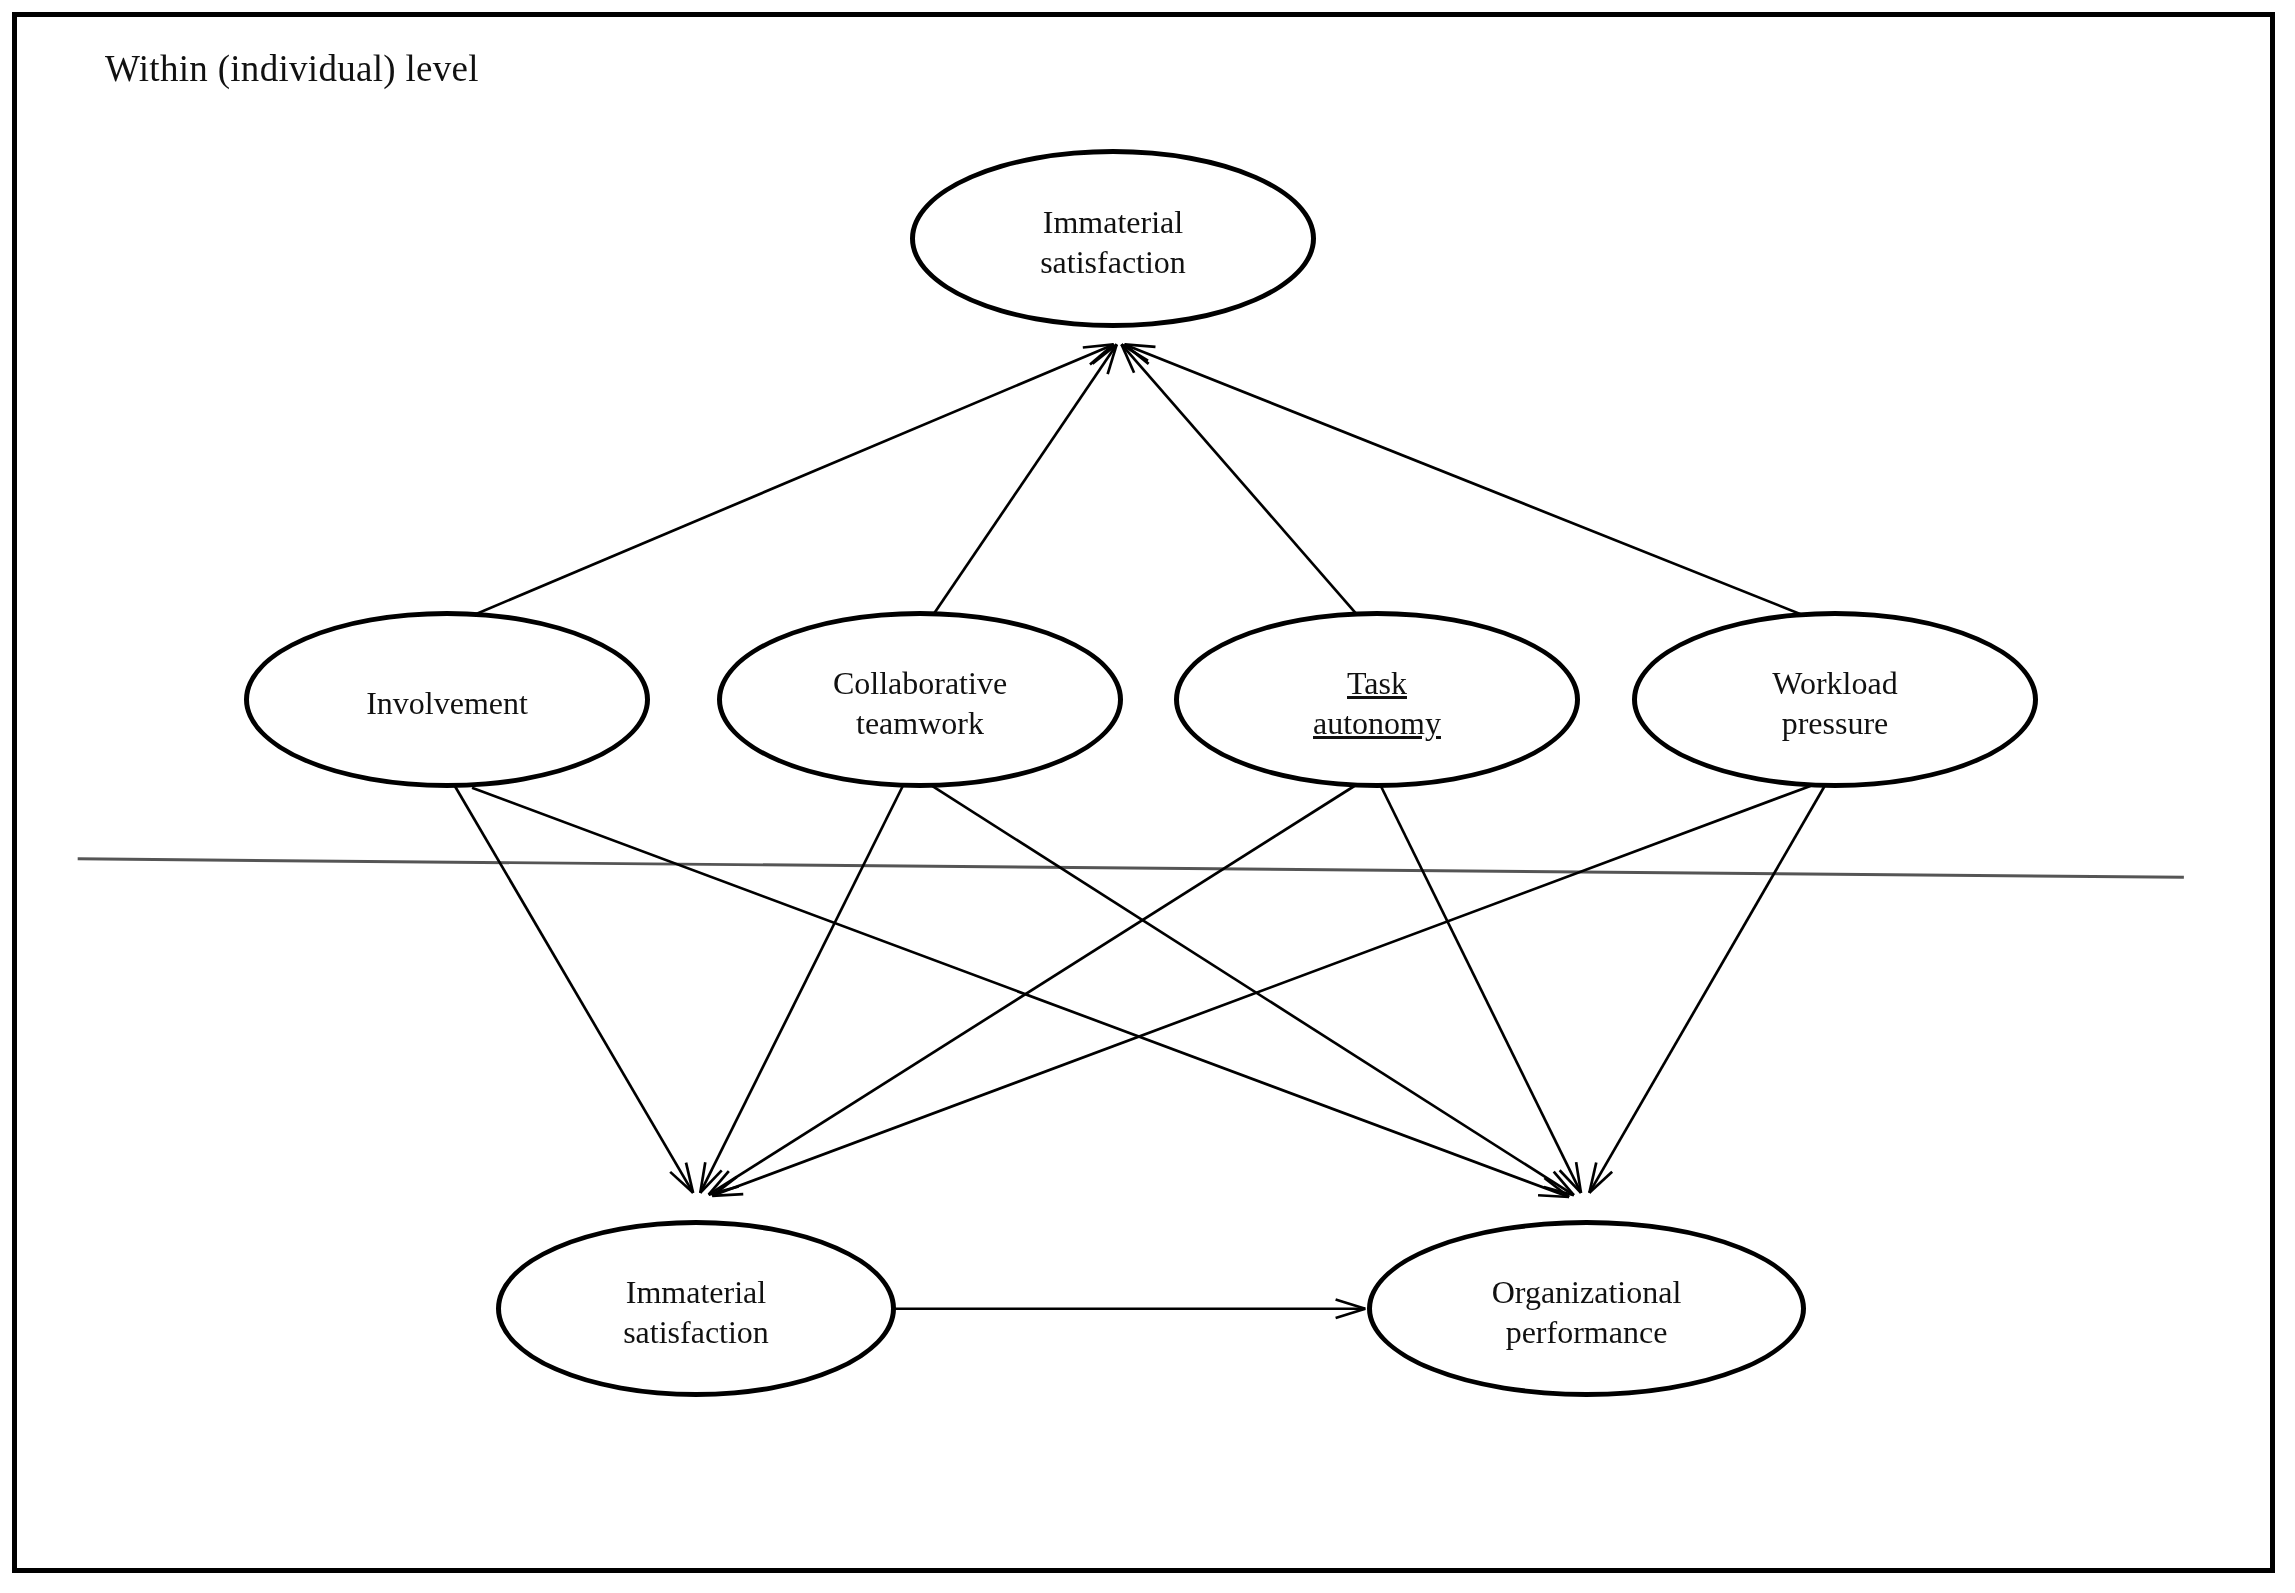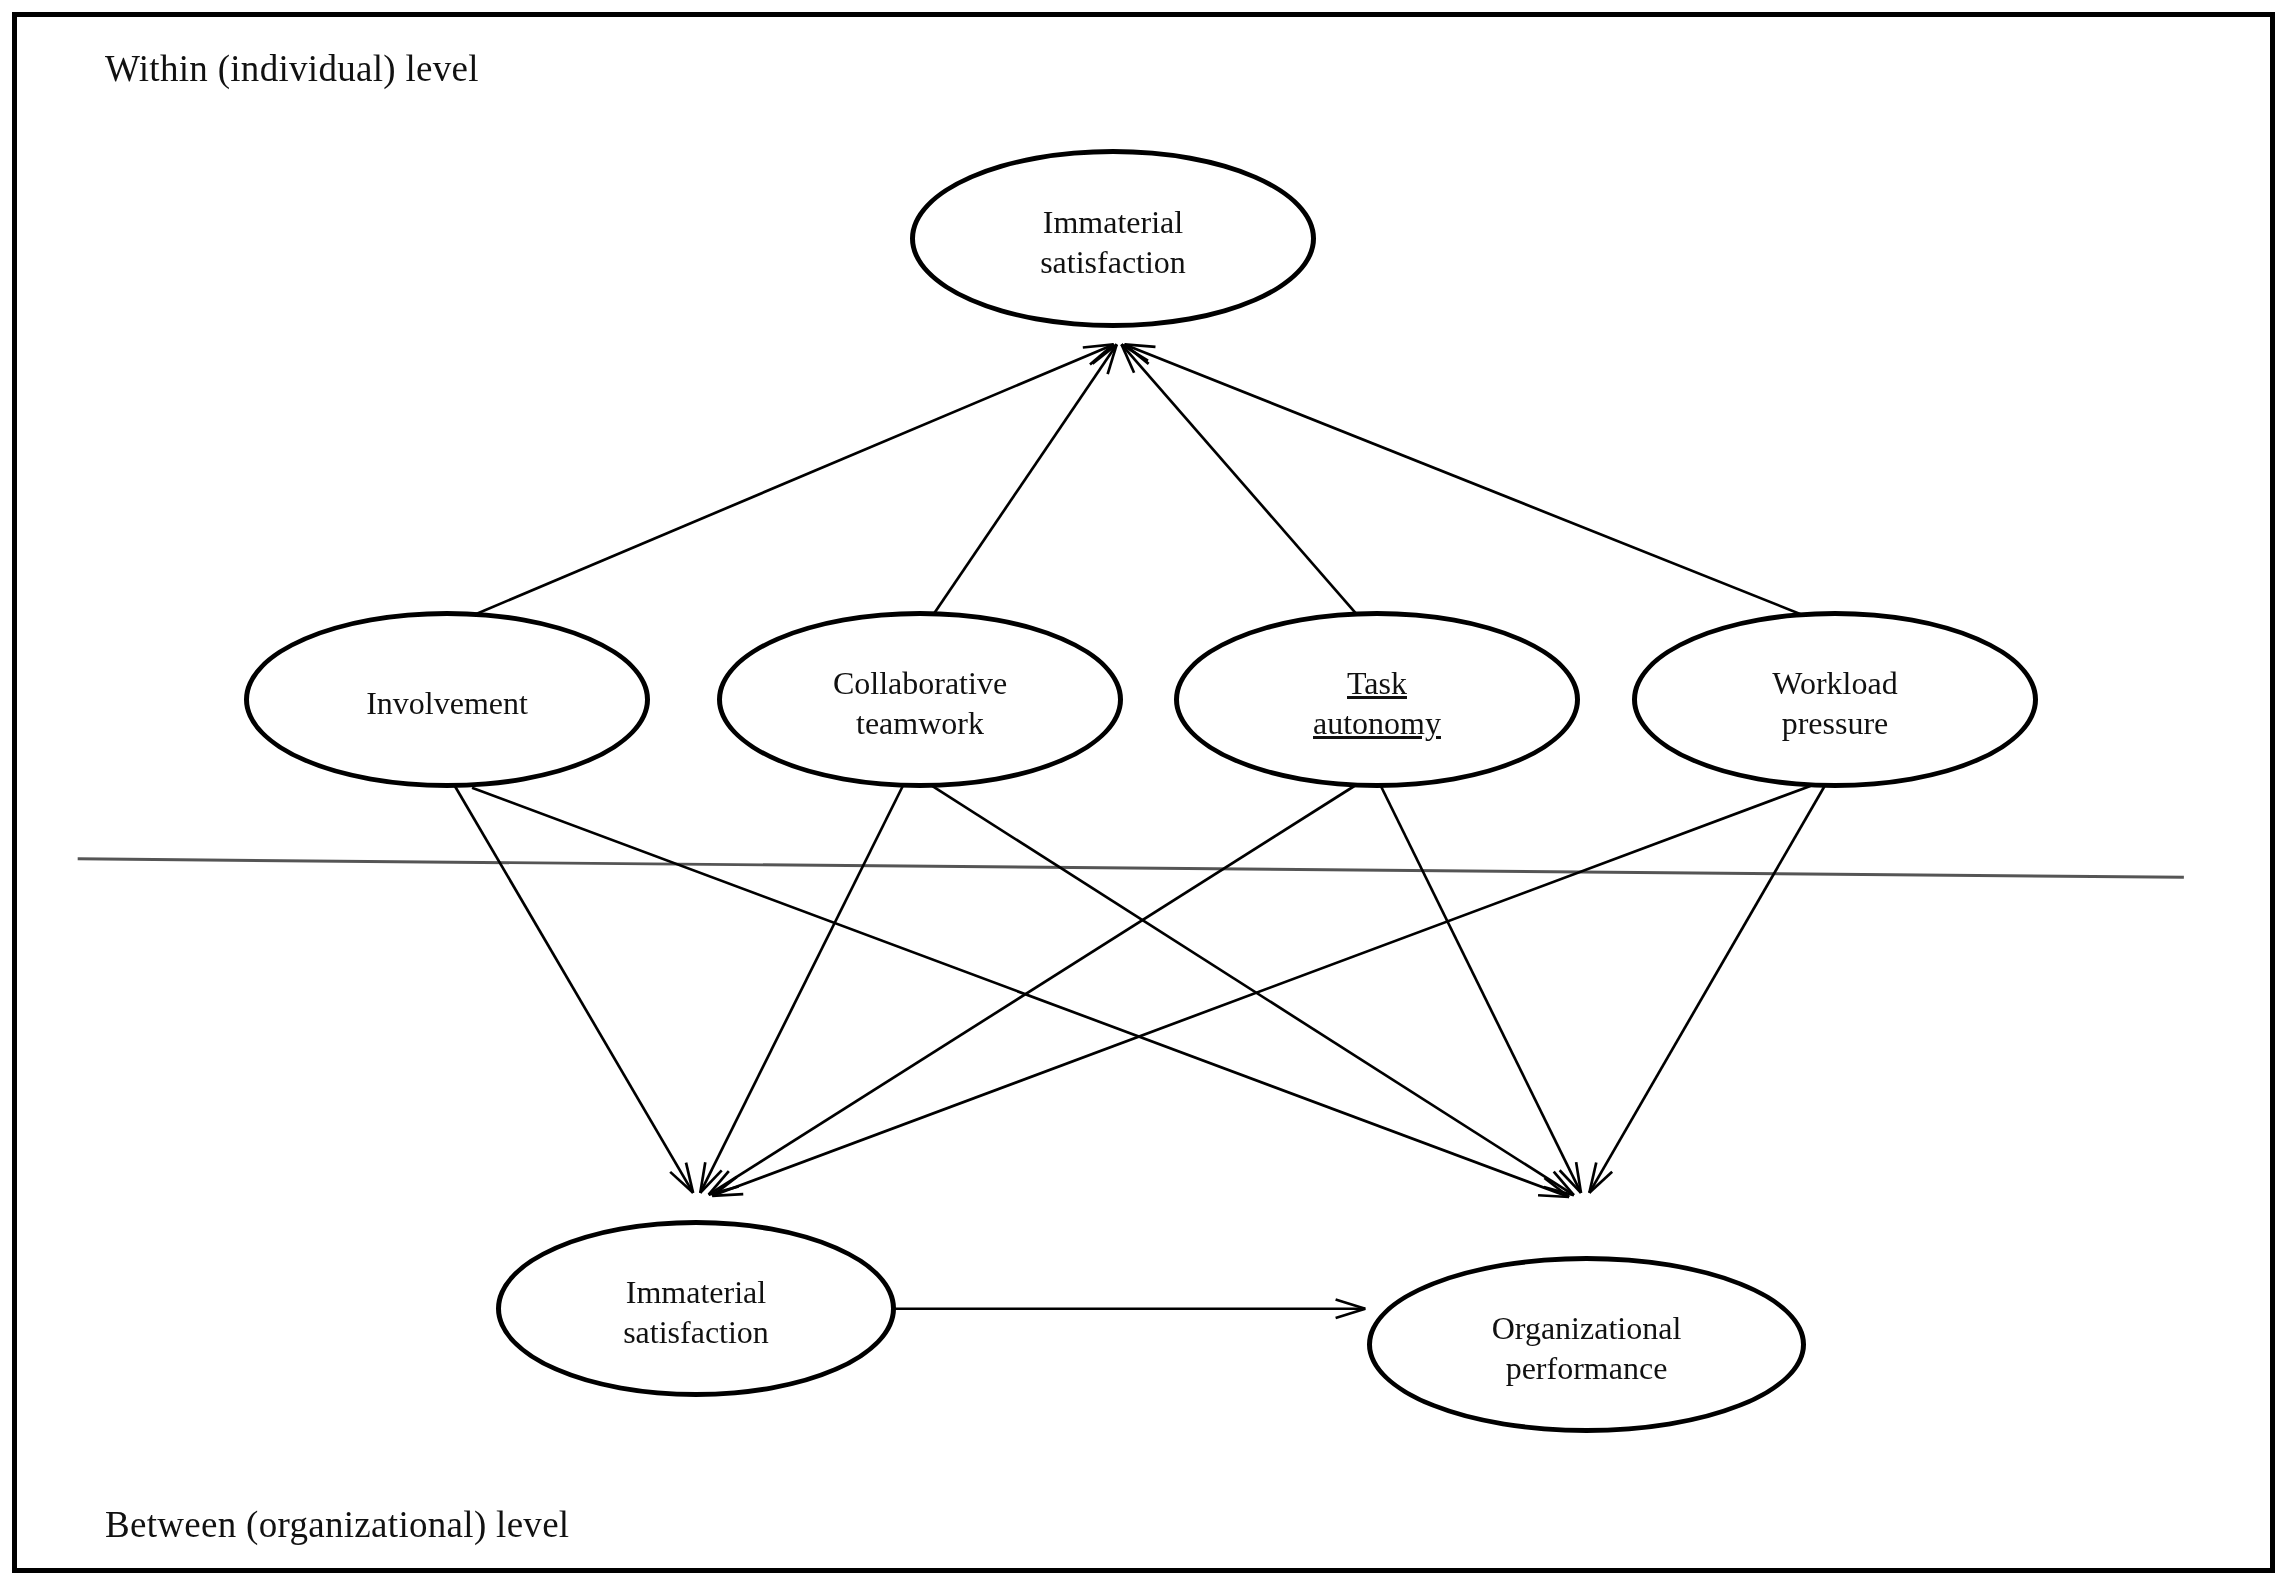--- a/index.html
+++ b/index.html
@@ -134,21 +134,20 @@
         <g>
           <line x1="1497" y1="2190" x2="2285" y2="2190" stroke="#000000" stroke-width="4.5"></line>
           <line x1="2285" y1="2190" x2="2235.3225025654683" y2="2205.36705074639" stroke="#000000" stroke-width="4.5"></line>
           <line x1="2285" y1="2190" x2="2235.3225025654683" y2="2174.63294925361" stroke="#000000" stroke-width="4.5"></line>
         </g>
       </g>
   </svg>
 
   <div class="level-label" id="label-within">Within (individual) level</div>
 
-  <div class="level-label" id="label-between">Between (organizational) level</div>
 
   <div id="nodes-layer">
       <div class="node" style="left: 910px; top: 149px; width: 406px; height: 179px;">
         <span class="node-label">Immaterial
 satisfaction</span>
       </div>
       <div class="node" style="left: 244px; top: 611px; width: 406px; height: 177px; font-family: Liberation Serif, serif;">
         <span class="node-label">Involvement</span>
       </div>
       <div class="node" style="left: 717px; top: 611px; width: 406px; height: 177px;">
@@ -160,20 +159,20 @@
 autonomy</span>
       </div>
       <div class="node" style="left: 1632px; top: 611px; width: 406px; height: 177px;">
         <span class="node-label">Workload
 pressure</span>
       </div>
       <div class="node" style="left: 496px; top: 1220px; width: 400px; height: 177px;">
         <span class="node-label">Immaterial
 satisfaction</span>
       </div>
-      <div class="node" style="left: 1367px; top: 1256px; width: 439px; height: 177px; text-align: center;">
+      <div class="node" style="left: 1367px; top: 1220px; width: 439px; height: 177px; text-align: center;">
         <span class="node-label">Organizational
 performance</span>
       </div>
     </div>
 
 </div>
 
 
 </body></html>

